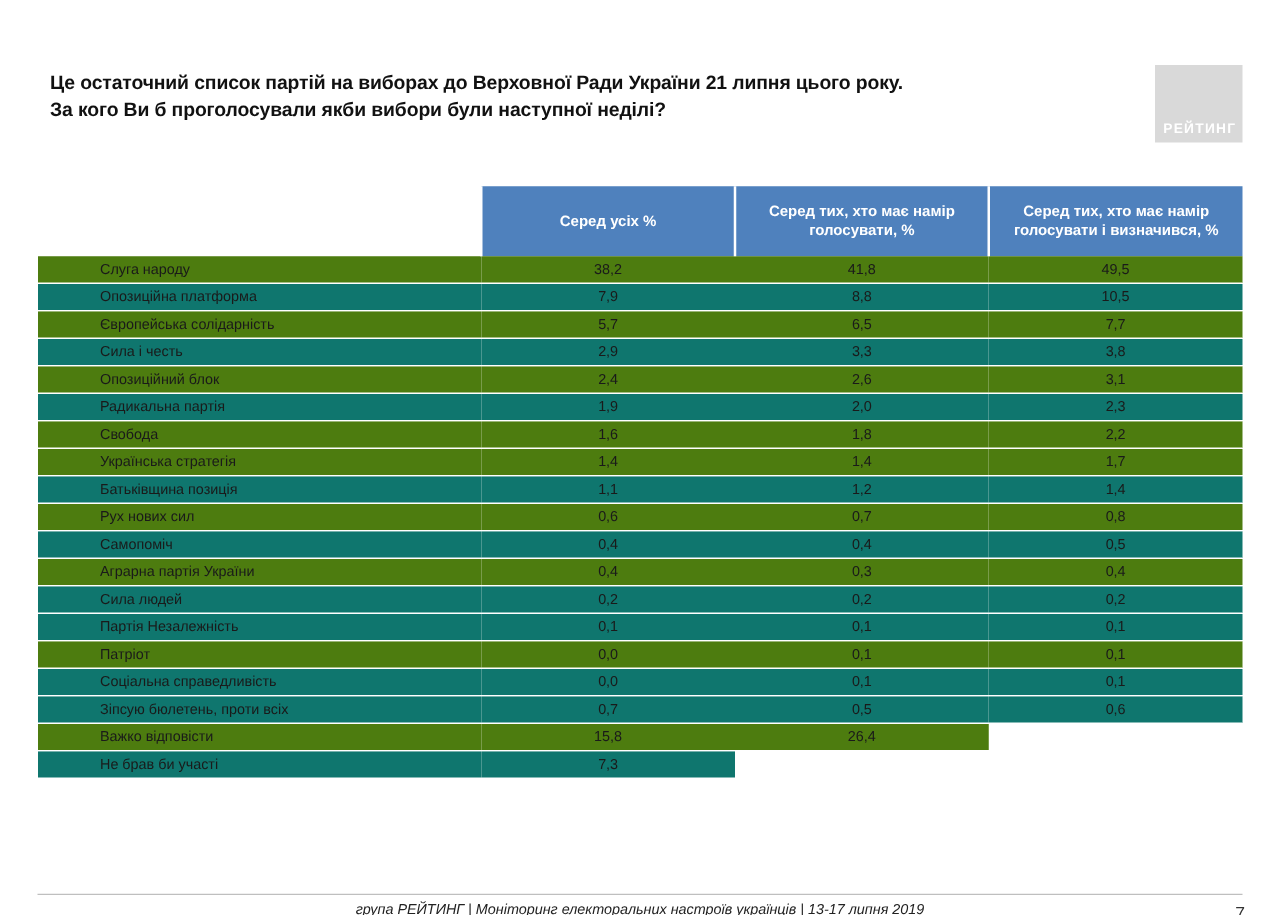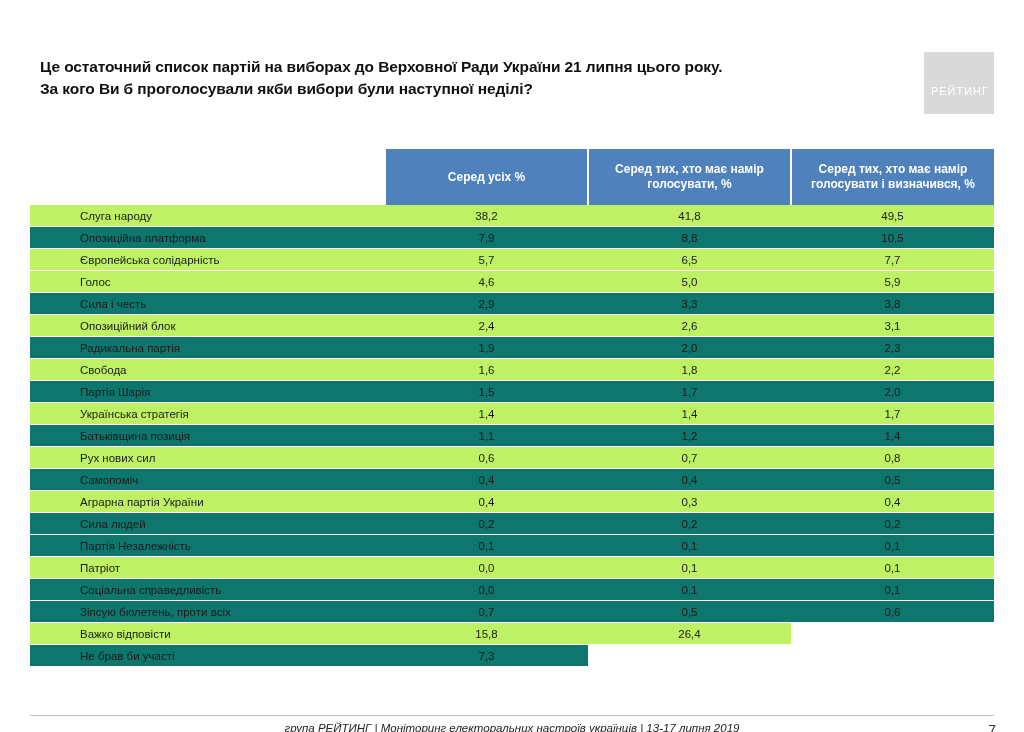--- a/index.html
+++ b/index.html
@@ -42,24 +42,24 @@
     top: 36px;
     width: 70px;
     height: 62px;
     background: #d9d9d9;
     display: flex;
     align-items: flex-end;
     justify-content: flex-end;
   }
   .logo-text {
     font-size: 11px;
-    font-weight: normal;
+    font-weight: bold;
     color: #ffffff;
     letter-spacing: 1px;
-    padding: 0 5px 17px 0;
+    padding: 0 5px 5px 0;
     text-align: right;
   }
 
   
   .table-wrap {
     position: absolute;
     left: 30px;
     top: 133px;
     width: 964px;
   }
@@ -104,21 +104,21 @@
     text-align: left;
     font-size: 11.5px;
     color: #1a1a1a;
     padding-left: 50px;
   }
   table.poll tbody td.num {
     text-align: center;
     font-size: 11.5px;
     color: #1a1a1a;
   }
-  table.poll tbody tr.odd td { background: #bef264; }
+  table.poll tbody tr.odd td { background: #4d7c0f; }
   table.poll tbody tr.even td { background: #0f766e; }
   table.poll tbody td.empty { background: #ffffff !important; }
 
   
   .footer {
     position: absolute;
     left: 0;
     bottom: 14px;
     width: 1024px;
     text-align: center;
@@ -184,26 +184,20 @@
             <td class="num">7,9</td>
             <td class="num">8,8</td>
             <td class="num">10,5</td>
           </tr>
           <tr class="odd">
             <td class="label">Європейська солідарність</td>
             <td class="num">5,7</td>
             <td class="num">6,5</td>
             <td class="num">7,7</td>
           </tr>
-          <tr class="odd">
-            <td class="label">Голос</td>
-            <td class="num">4,6</td>
-            <td class="num">5,0</td>
-            <td class="num">5,9</td>
-          </tr>
           <tr class="even">
             <td class="label">Сила і честь</td>
             <td class="num">2,9</td>
             <td class="num">3,3</td>
             <td class="num">3,8</td>
           </tr>
           <tr class="odd">
             <td class="label">Опозиційний блок</td>
             <td class="num">2,4</td>
             <td class="num">2,6</td>
@@ -214,26 +208,20 @@
             <td class="num">1,9</td>
             <td class="num">2,0</td>
             <td class="num">2,3</td>
           </tr>
           <tr class="odd">
             <td class="label">Свобода</td>
             <td class="num">1,6</td>
             <td class="num">1,8</td>
             <td class="num">2,2</td>
           </tr>
-          <tr class="even">
-            <td class="label">Партія Шарія</td>
-            <td class="num">1,5</td>
-            <td class="num">1,7</td>
-            <td class="num">2,0</td>
-          </tr>
           <tr class="odd">
             <td class="label">Українська стратегія</td>
             <td class="num">1,4</td>
             <td class="num">1,4</td>
             <td class="num">1,7</td>
           </tr>
           <tr class="even">
             <td class="label">Батьківщина позиція</td>
             <td class="num">1,1</td>
             <td class="num">1,2</td>

